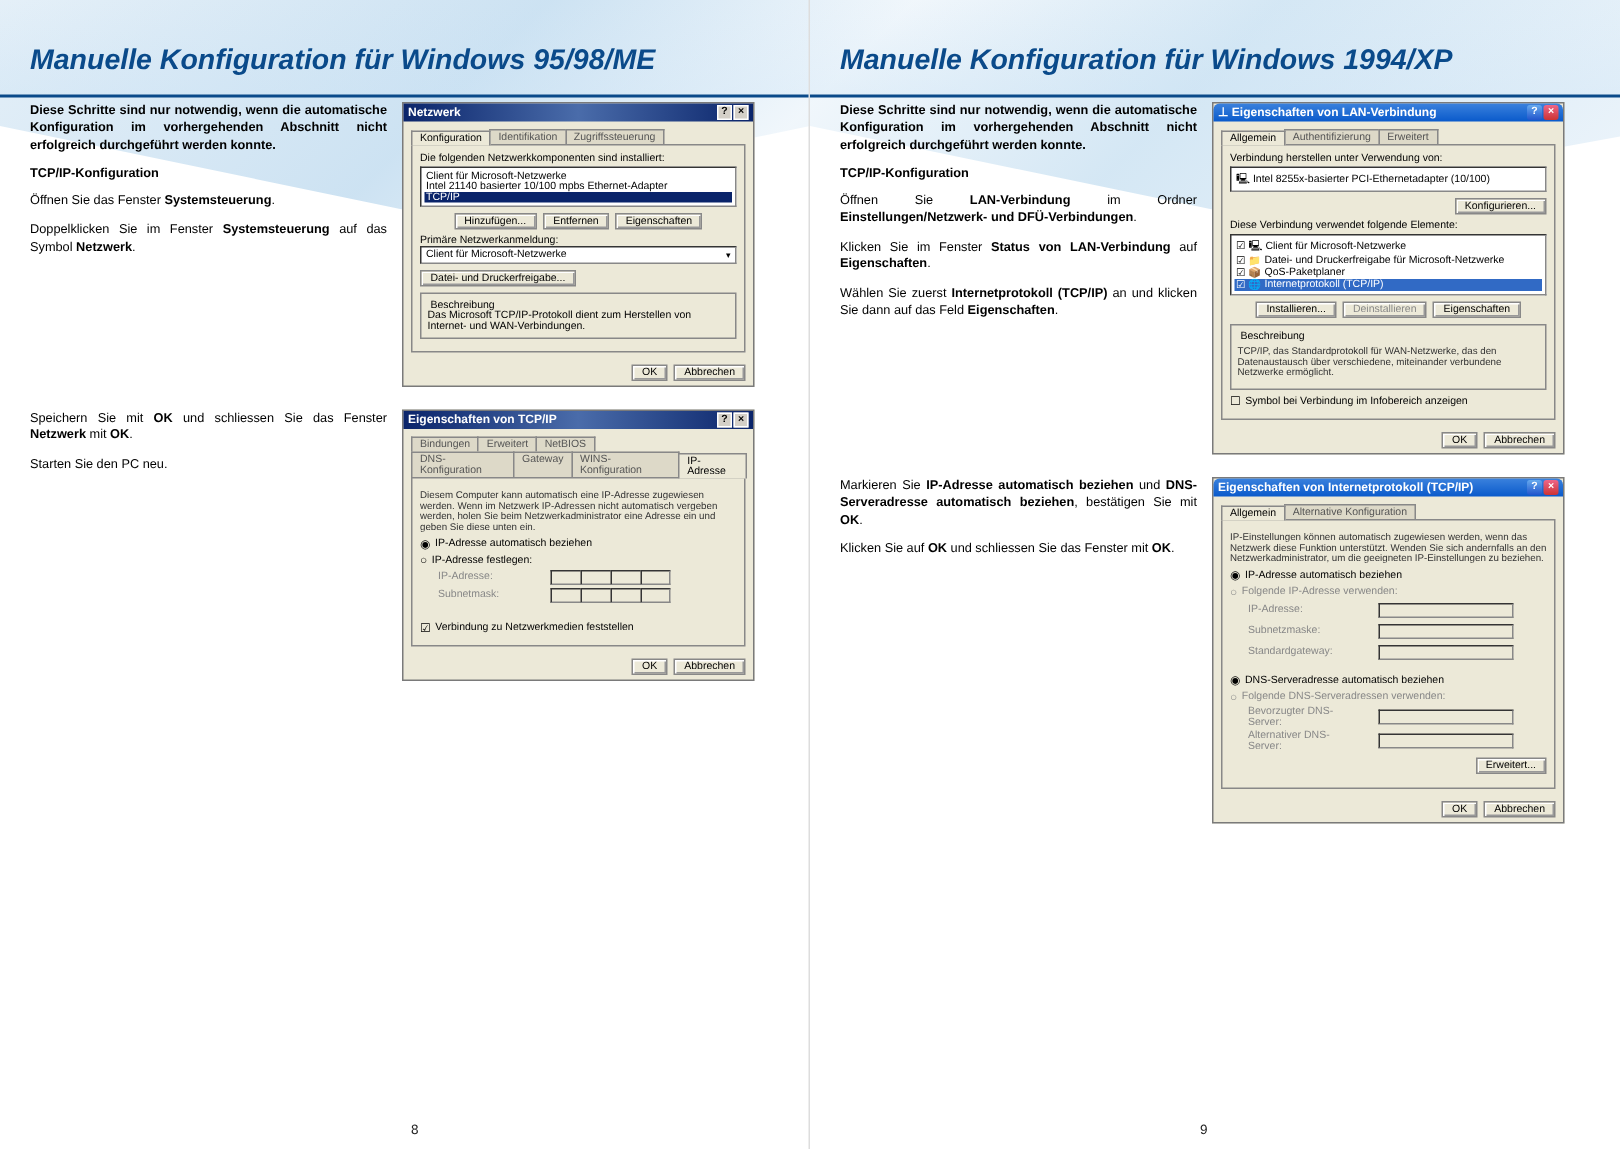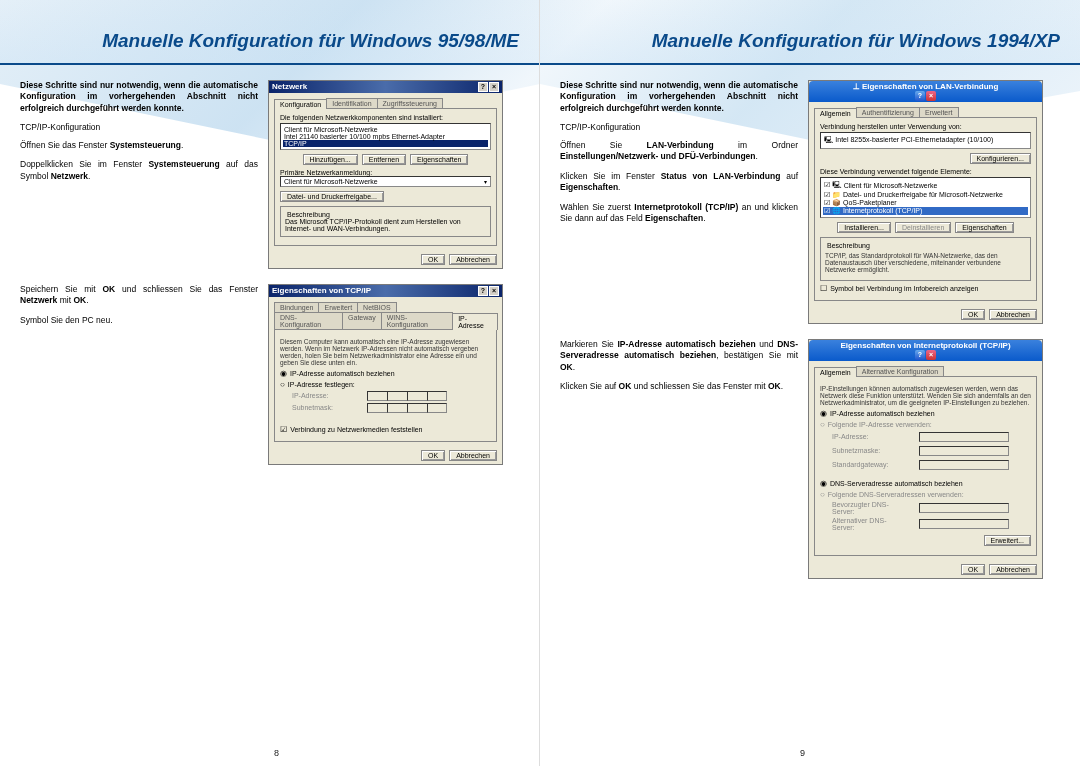--- a/index.html
+++ b/index.html
@@ -27,22 +27,22 @@
   .page {
     width: 540px;
     height: 766px;
     padding: 0 20px 20px 20px;
     position: relative;
   }
   .page-left { border-right: 1px solid #ddd; }
   .title-band {
     background: linear-gradient(180deg, rgba(255,255,255,0) 0%, rgba(200,225,245,0.3) 100%);
     padding: 30px 20px 10px 20px;
-    margin: 0 -20px 15px -20px;
-    text-align: right;
+    margin: 0 -20px 3px -20px;
+    text-align: left;
     border-bottom: 2px solid #0a4a8a;
   }
   .title-band h1 {
     color: #0a4a8a;
     font-style: italic;
     font-weight: bold;
     font-size: 19px;
     line-height: 1.2;
   }
   .content-row {
@@ -50,21 +50,21 @@
     gap: 10px;
     margin-bottom: 15px;
   }
   .text-col {
     width: 238px;
     font-size: 8.5px;
     line-height: 1.35;
     color: #000;
   }
   .text-col p { margin-bottom: 8px; text-align: justify; }
-  .text-col .subhead { font-weight: normal; margin-top: 6px; margin-bottom: 6px; }
+  .text-col .subhead { font-weight: bold; margin-top: 6px; margin-bottom: 6px; }
   .text-col b { font-weight: bold; }
   .shot-col {
     width: 235px;
     display: flex;
     flex-direction: column;
   }
   .dialog {
     background: #ece9d8;
     border: 1px solid #7a7a7a;
     font-size: 7px;
@@ -78,21 +78,20 @@
     font-weight:bold;
     padding:1px 3px;
     font-size:8px;
     display:flex;
     justify-content:space-between;
     align-items:center;
   }
   .dlg-title.xp-title {
     background: linear-gradient(180deg, #3a81dd 0%, #0a5acb 100%);
     border-radius: 4px 4px 0 0;
-    flex-direction: column;
   }
   .title-icons { display:flex; gap:1px;}
   .title-icons span {
     background:#d4d0c8; color:#000; width:10px; height:10px;
     display:inline-flex; align-items:center; justify-content:center;
     font-size:7px; border:1px solid #fff;
   }
   .title-icons.xp-icons span {
     background: linear-gradient(180deg,#e68 0%, #c33 100%);
     color:#fff; border:none; border-radius:2px;
@@ -236,21 +235,21 @@
             <span class="btn">OK</span>
             <span class="btn">Abbrechen</span>
           </div>
         </div>
       </div>
     </div>
 
     <div class="content-row">
       <div class="text-col">
         <p>Speichern Sie mit <b>OK</b> und schliessen Sie das Fenster <b>Netzwerk</b> mit <b>OK</b>.</p>
-        <p>Symbol Sie den PC neu.</p>
+        <p>Starten Sie den PC neu.</p>
       </div>
       <div class="shot-col">
         <div class="dialog">
           <div class="dlg-title">
             <span>Eigenschaften von TCP/IP</span>
             <span class="title-icons">
                 <span>?</span>
                 <span>×</span>
               </span>
           </div>

